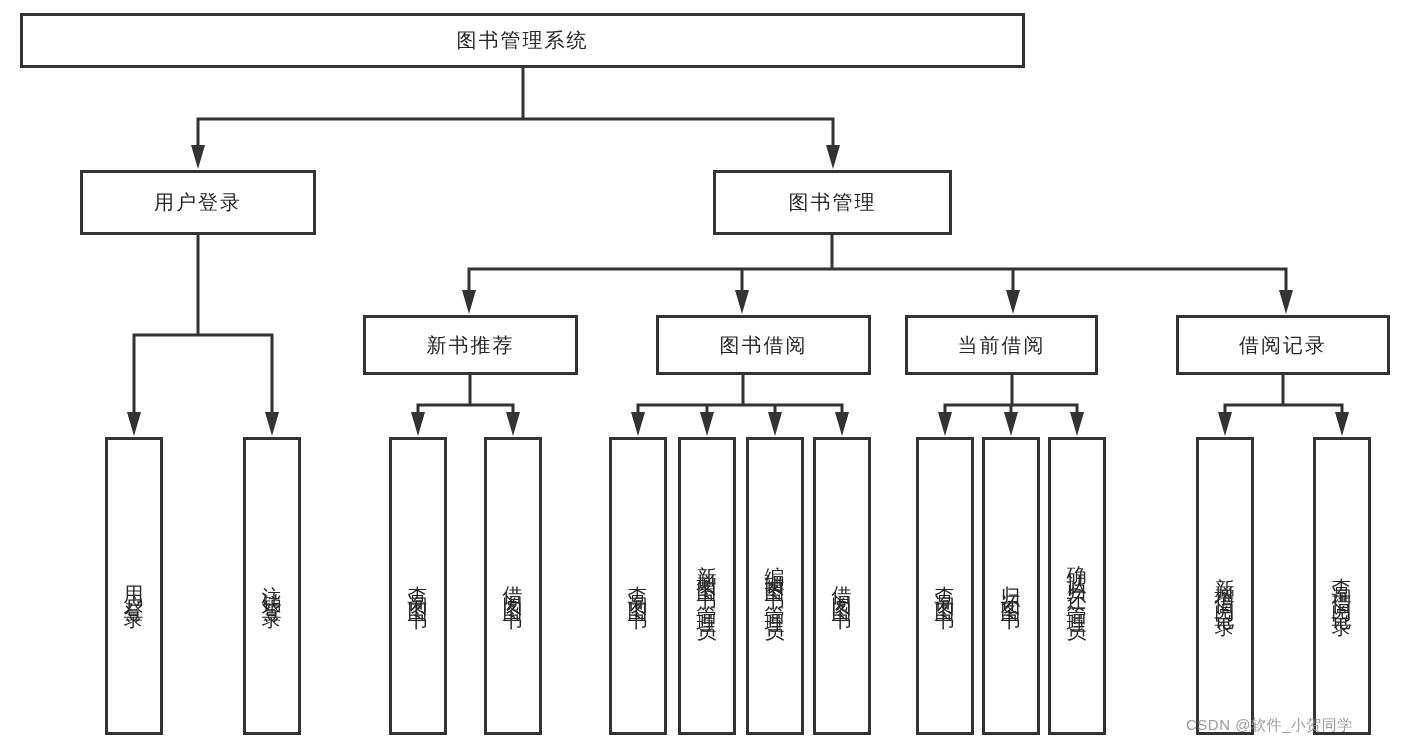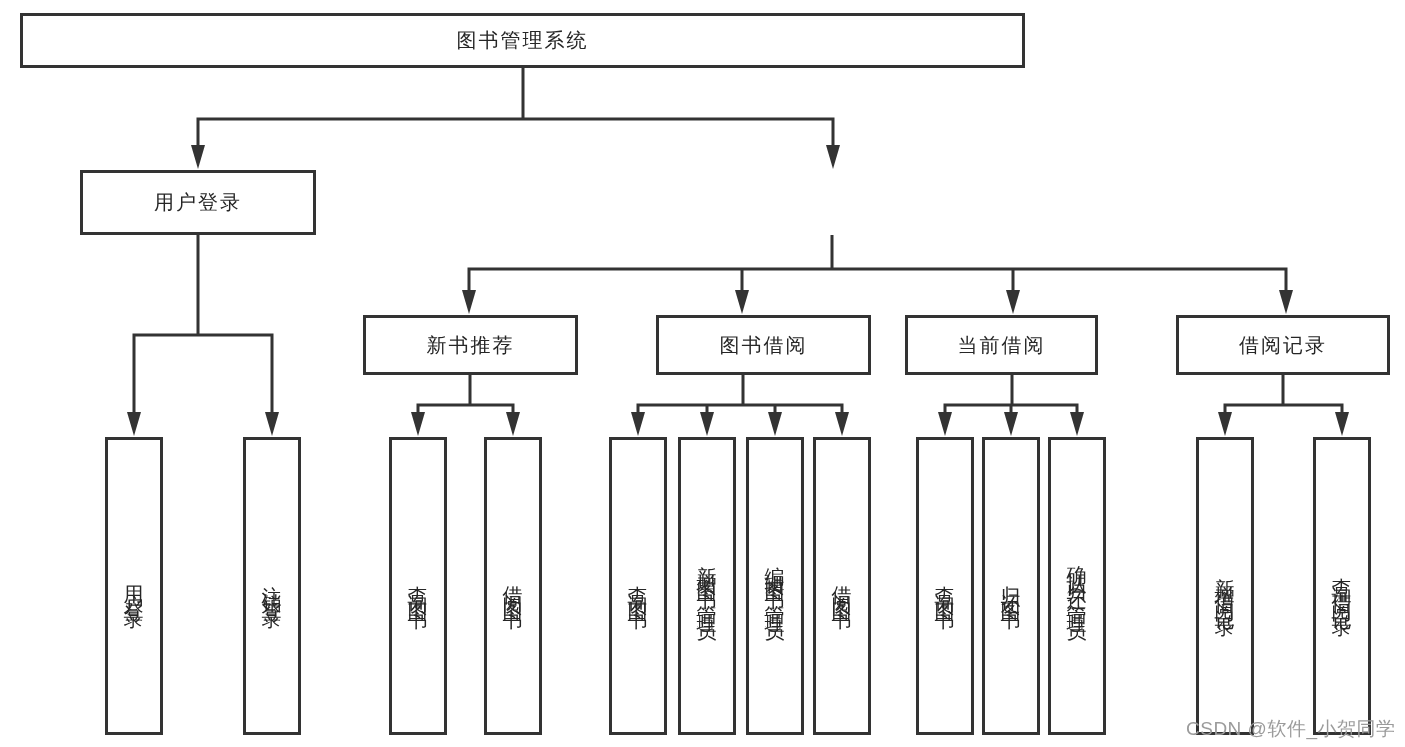--- a/index.html
+++ b/index.html
@@ -68,21 +68,21 @@
   #lf-7 { left: 813px; }
   #lf-8 { left: 916px; }
   #lf-9 { left: 982px; }
   #lf-10 { left: 1048px; }
   #lf-11 { left: 1196px; }
   #lf-12 { left: 1313px; }
   .watermark {
     position: absolute;
     left: 1186px;
     top: 716px;
-    font-size: 19px;
+    font-size: 15px;
     letter-spacing: 0.5px;
     color: #9b9b9b;
     z-index: 5;
     white-space: nowrap;
   }
 </style>
 </head>
 <body>
 
 <div id="canvas">
@@ -130,20 +130,23 @@
     </g>
   </svg>
 
   <div class="hbox" id="n-root">
     <span>图书管理系统</span>
   </div>
 
   <div class="hbox" id="n-login">
     <span>用户登录</span>
   </div>
+  <div class="hbox" id="n-mgmt">
+    <span>图书管理</span>
+  </div>
 
   <div class="hbox" id="n-l3-0">
     <span>新书推荐</span>
   </div>
   <div class="hbox" id="n-l3-1">
     <span>图书借阅</span>
   </div>
   <div class="hbox" id="n-l3-2">
     <span>当前借阅</span>
   </div>

